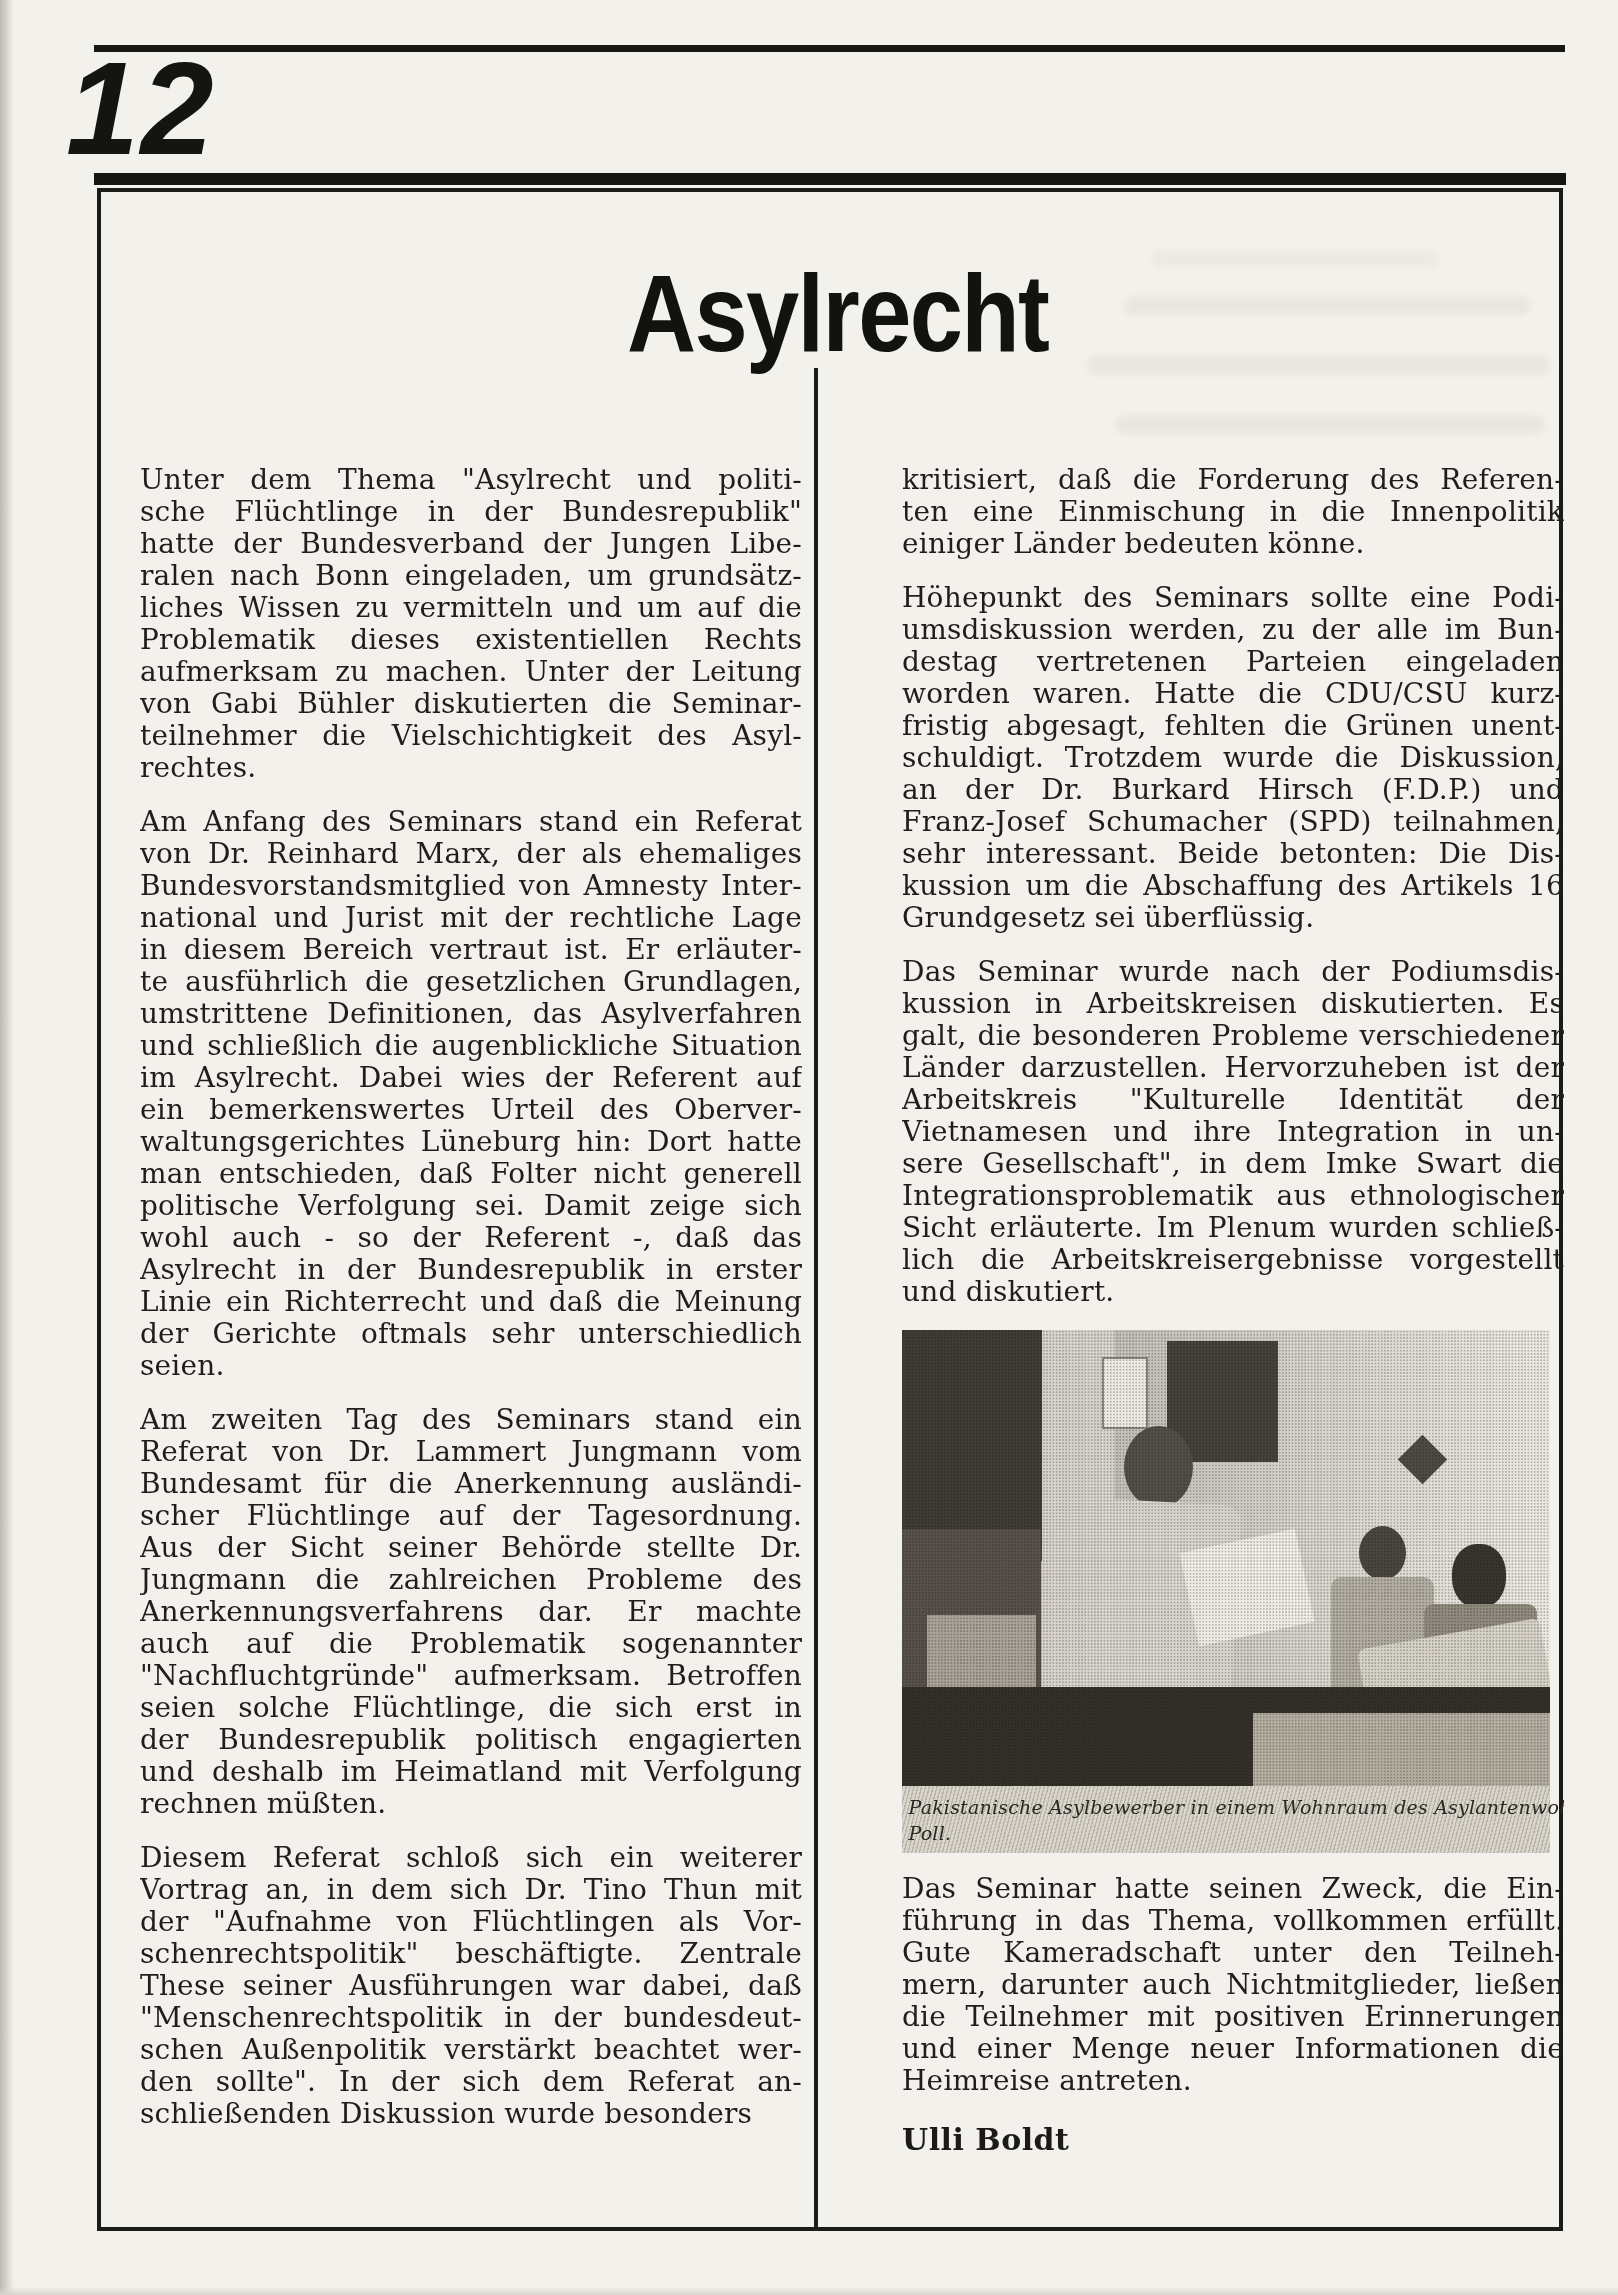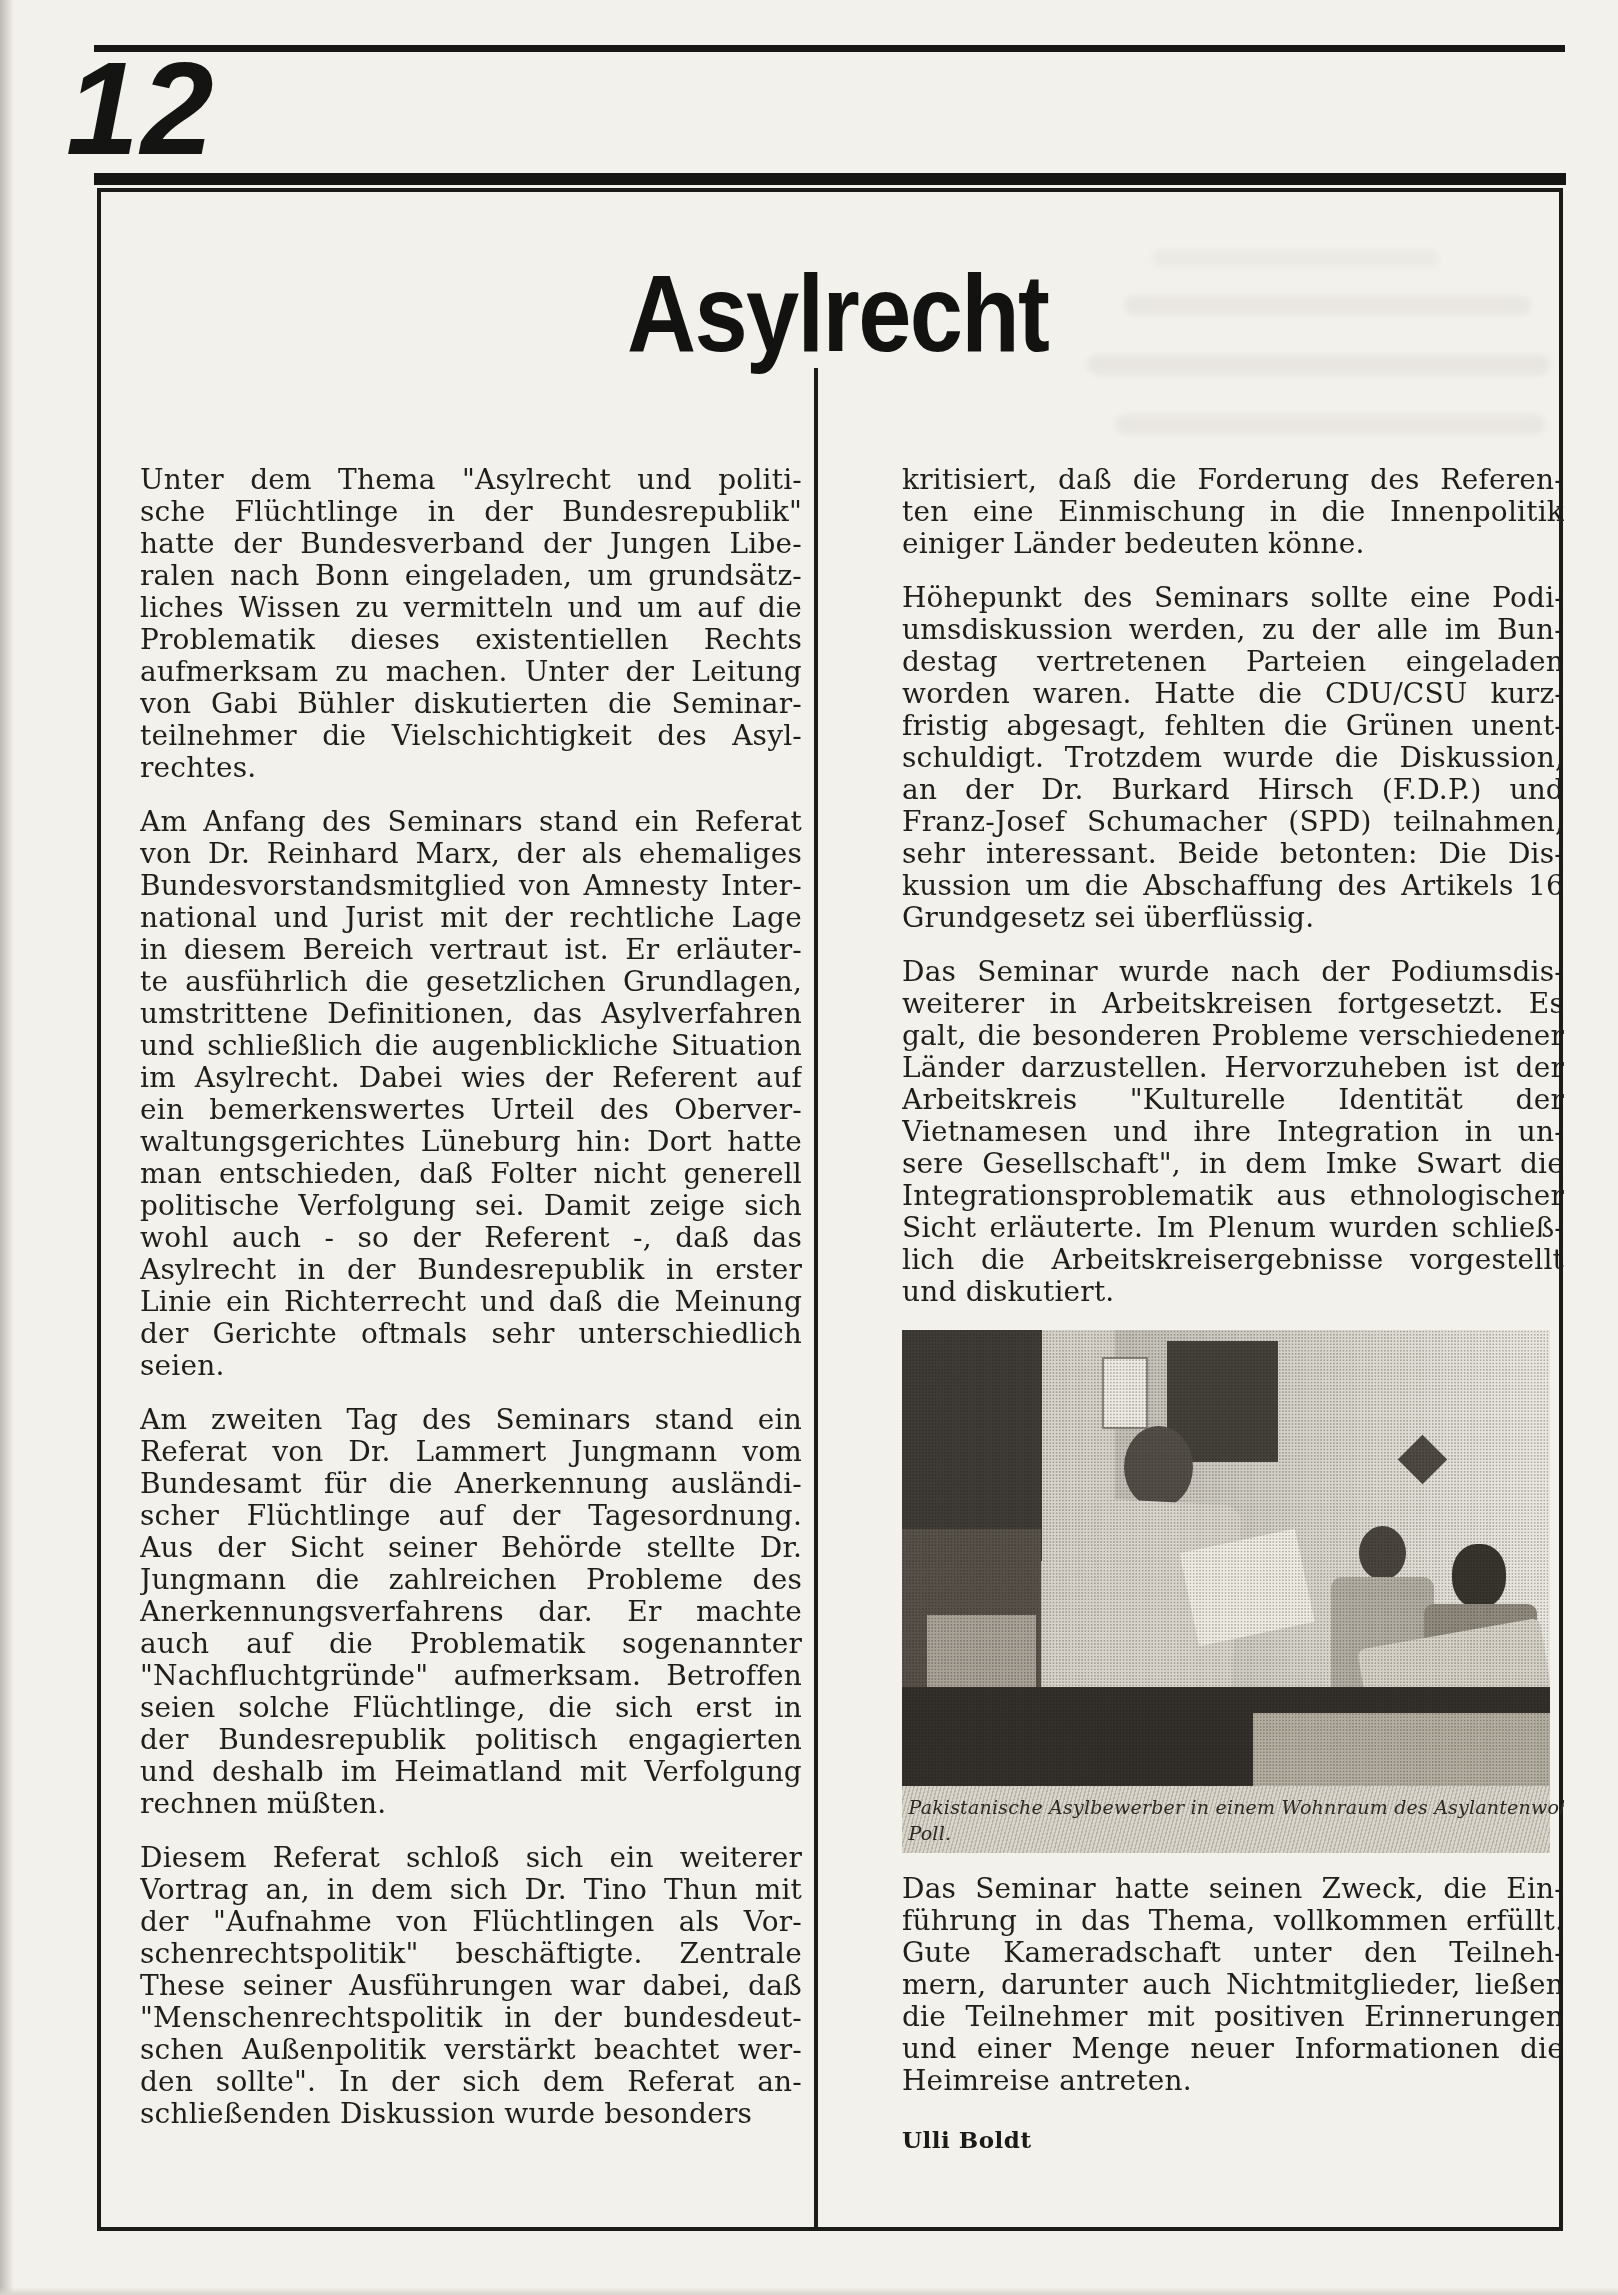--- a/index.html
+++ b/index.html
@@ -77,21 +77,21 @@
     background-size:3.2px 3.2px;}
 
   
   .caption{width:648px;box-sizing:border-box;padding:9.3px 6.5px 6.5px 6.5px;
     background:
       repeating-linear-gradient(105deg, rgba(70,66,58,.22) 0 1.4px, rgba(0,0,0,0) 1.4px 3.7px),
       #d9d5cb;
     font-style:italic;font-size:19px;line-height:25.4px;color:#2b2823;letter-spacing:0.2px;}
   .caption .ln{white-space:nowrap;text-align:left;}
 
-  .byline{margin-top:27px;font-weight:bold;font-size:23px;letter-spacing:0.5px;color:#1b1a18;}
+  .byline{margin-top:27px;font-weight:bold;font-size:30px;letter-spacing:0.5px;color:#1b1a18;}
 </style>
 </head>
 <body>
 
 <div class="scan-edge-left"></div>
 <div class="scan-edge-bottom"></div>
 
 <div class="top-rule"></div>
 <div class="page-number">12</div>
 <div class="thick-rule"></div>
@@ -180,21 +180,21 @@
       <div class="ln">fristig abgesagt, fehlten die Grünen unent-</div>
       <div class="ln">schuldigt. Trotzdem wurde die Diskussion,</div>
       <div class="ln">an der Dr. Burkard Hirsch (F.D.P.) und</div>
       <div class="ln">Franz-Josef Schumacher (SPD) teilnahmen,</div>
       <div class="ln">sehr interessant. Beide betonten: Die Dis-</div>
       <div class="ln">kussion um die Abschaffung des Artikels 16</div>
       <div class="ln last">Grundgesetz sei überflüssig.</div>
     </div>
   <div class="para">
       <div class="ln">Das Seminar wurde nach der Podiumsdis-</div>
-      <div class="ln">weiterer in Arbeitskreisen fortgesetzt. Es</div>
+      <div class="ln">kussion in Arbeitskreisen diskutierten. Es</div>
       <div class="ln">galt, die besonderen Probleme verschiedener</div>
       <div class="ln">Länder darzustellen. Hervorzuheben ist der</div>
       <div class="ln">Arbeitskreis "Kulturelle Identität der</div>
       <div class="ln">Vietnamesen und ihre Integration in un-</div>
       <div class="ln">sere Gesellschaft", in dem Imke Swart die</div>
       <div class="ln">Integrationsproblematik aus ethnologischer</div>
       <div class="ln">Sicht erläuterte. Im Plenum wurden schließ-</div>
       <div class="ln">lich die Arbeitskreisergebnisse vorgestellt</div>
       <div class="ln last">und diskutiert.</div>
     </div>

